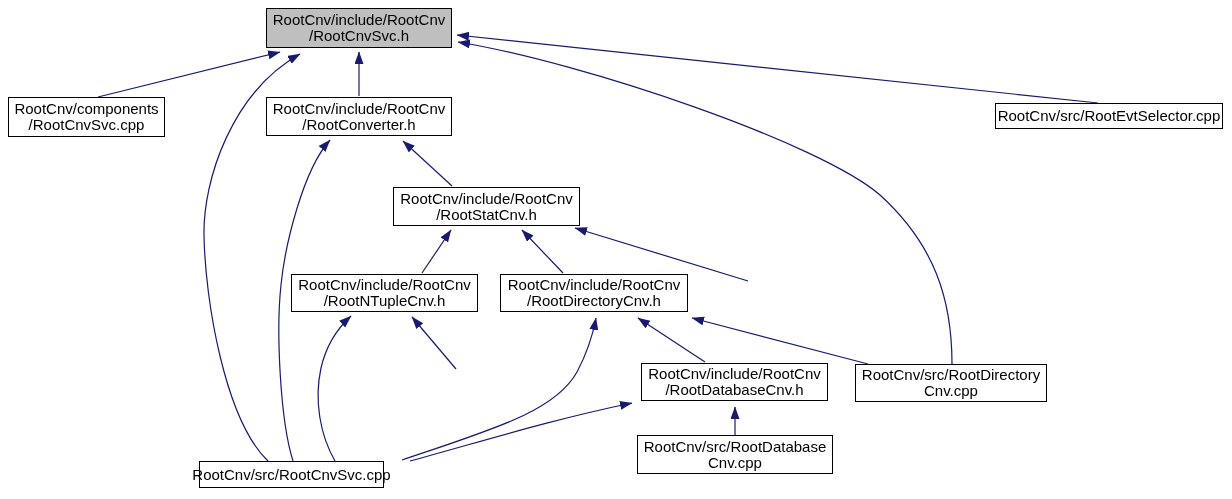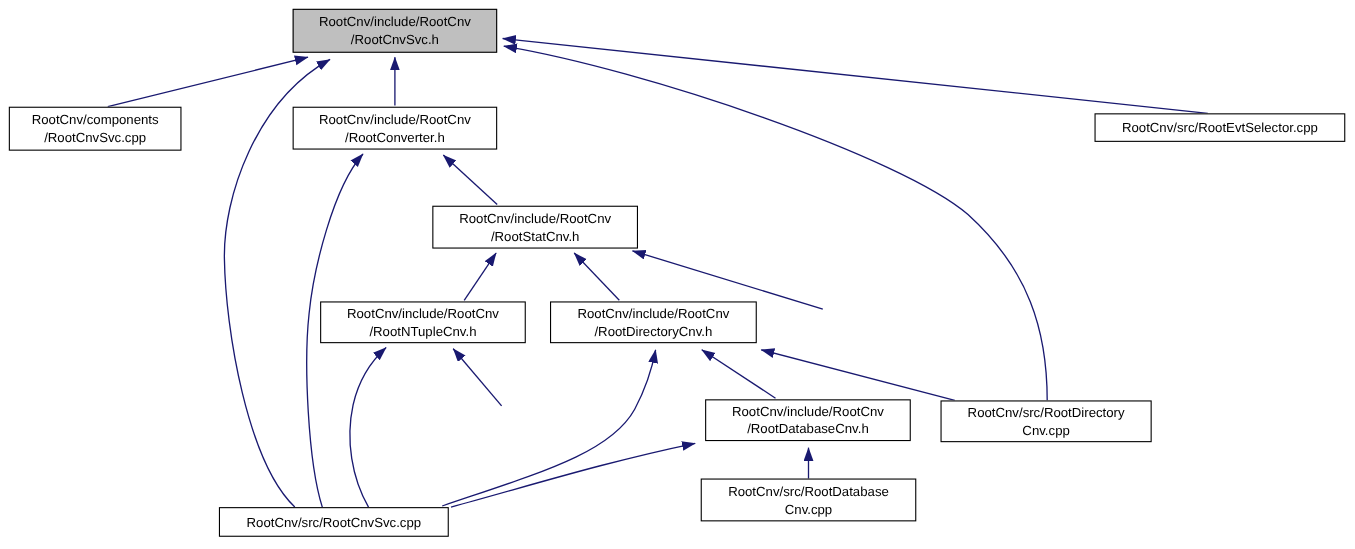--- a/index.html
+++ b/index.html
@@ -13,21 +13,21 @@
   #edges{position:absolute;left:0;top:0;width:1232px;height:499px;}
   .edge{fill:none;stroke:var(--edge-color,#191970);stroke-width:1.2px;}
   .node{
     position:absolute;
     box-sizing:border-box;
     border:1px solid var(--node-border,#000000);
     background:var(--node-fill,#ffffff);
     color:var(--text-color,#000000);
     display:flex;align-items:center;justify-content:center;
     text-align:center;
-    font-size:12px;line-height:16px;
+    font-size:15px;line-height:16px;
     white-space:pre-line;
     cursor:pointer;
   }
   .node.highlight{
     background:var(--highlight-fill,#bfbfbf);
     border-width:1.5px;
   }
 </style>
 </head>
 <body>
@@ -80,18 +80,18 @@
 /RootDirectoryCnv.h</div>
 
 
 
   <div class="node" style="left:641px;top:363px;width:187px;height:38px;">RootCnv/include/RootCnv
 /RootDatabaseCnv.h</div>
 
   <div class="node" style="left:855px;top:364px;width:192px;height:38px;">RootCnv/src/RootDirectory
 Cnv.cpp</div>
 
-  <div class="node" style="left:199px;top:461px;width:209px;height:27px;">RootCnv/src/RootCnvSvc.cpp</div>
+  <div class="node" style="left:199px;top:461px;width:185px;height:27px;">RootCnv/src/RootCnvSvc.cpp</div>
 
   <div class="node" style="left:637px;top:435px;width:196px;height:39px;">RootCnv/src/RootDatabase
 Cnv.cpp</div>
 
 </div>
 
 </body></html>

